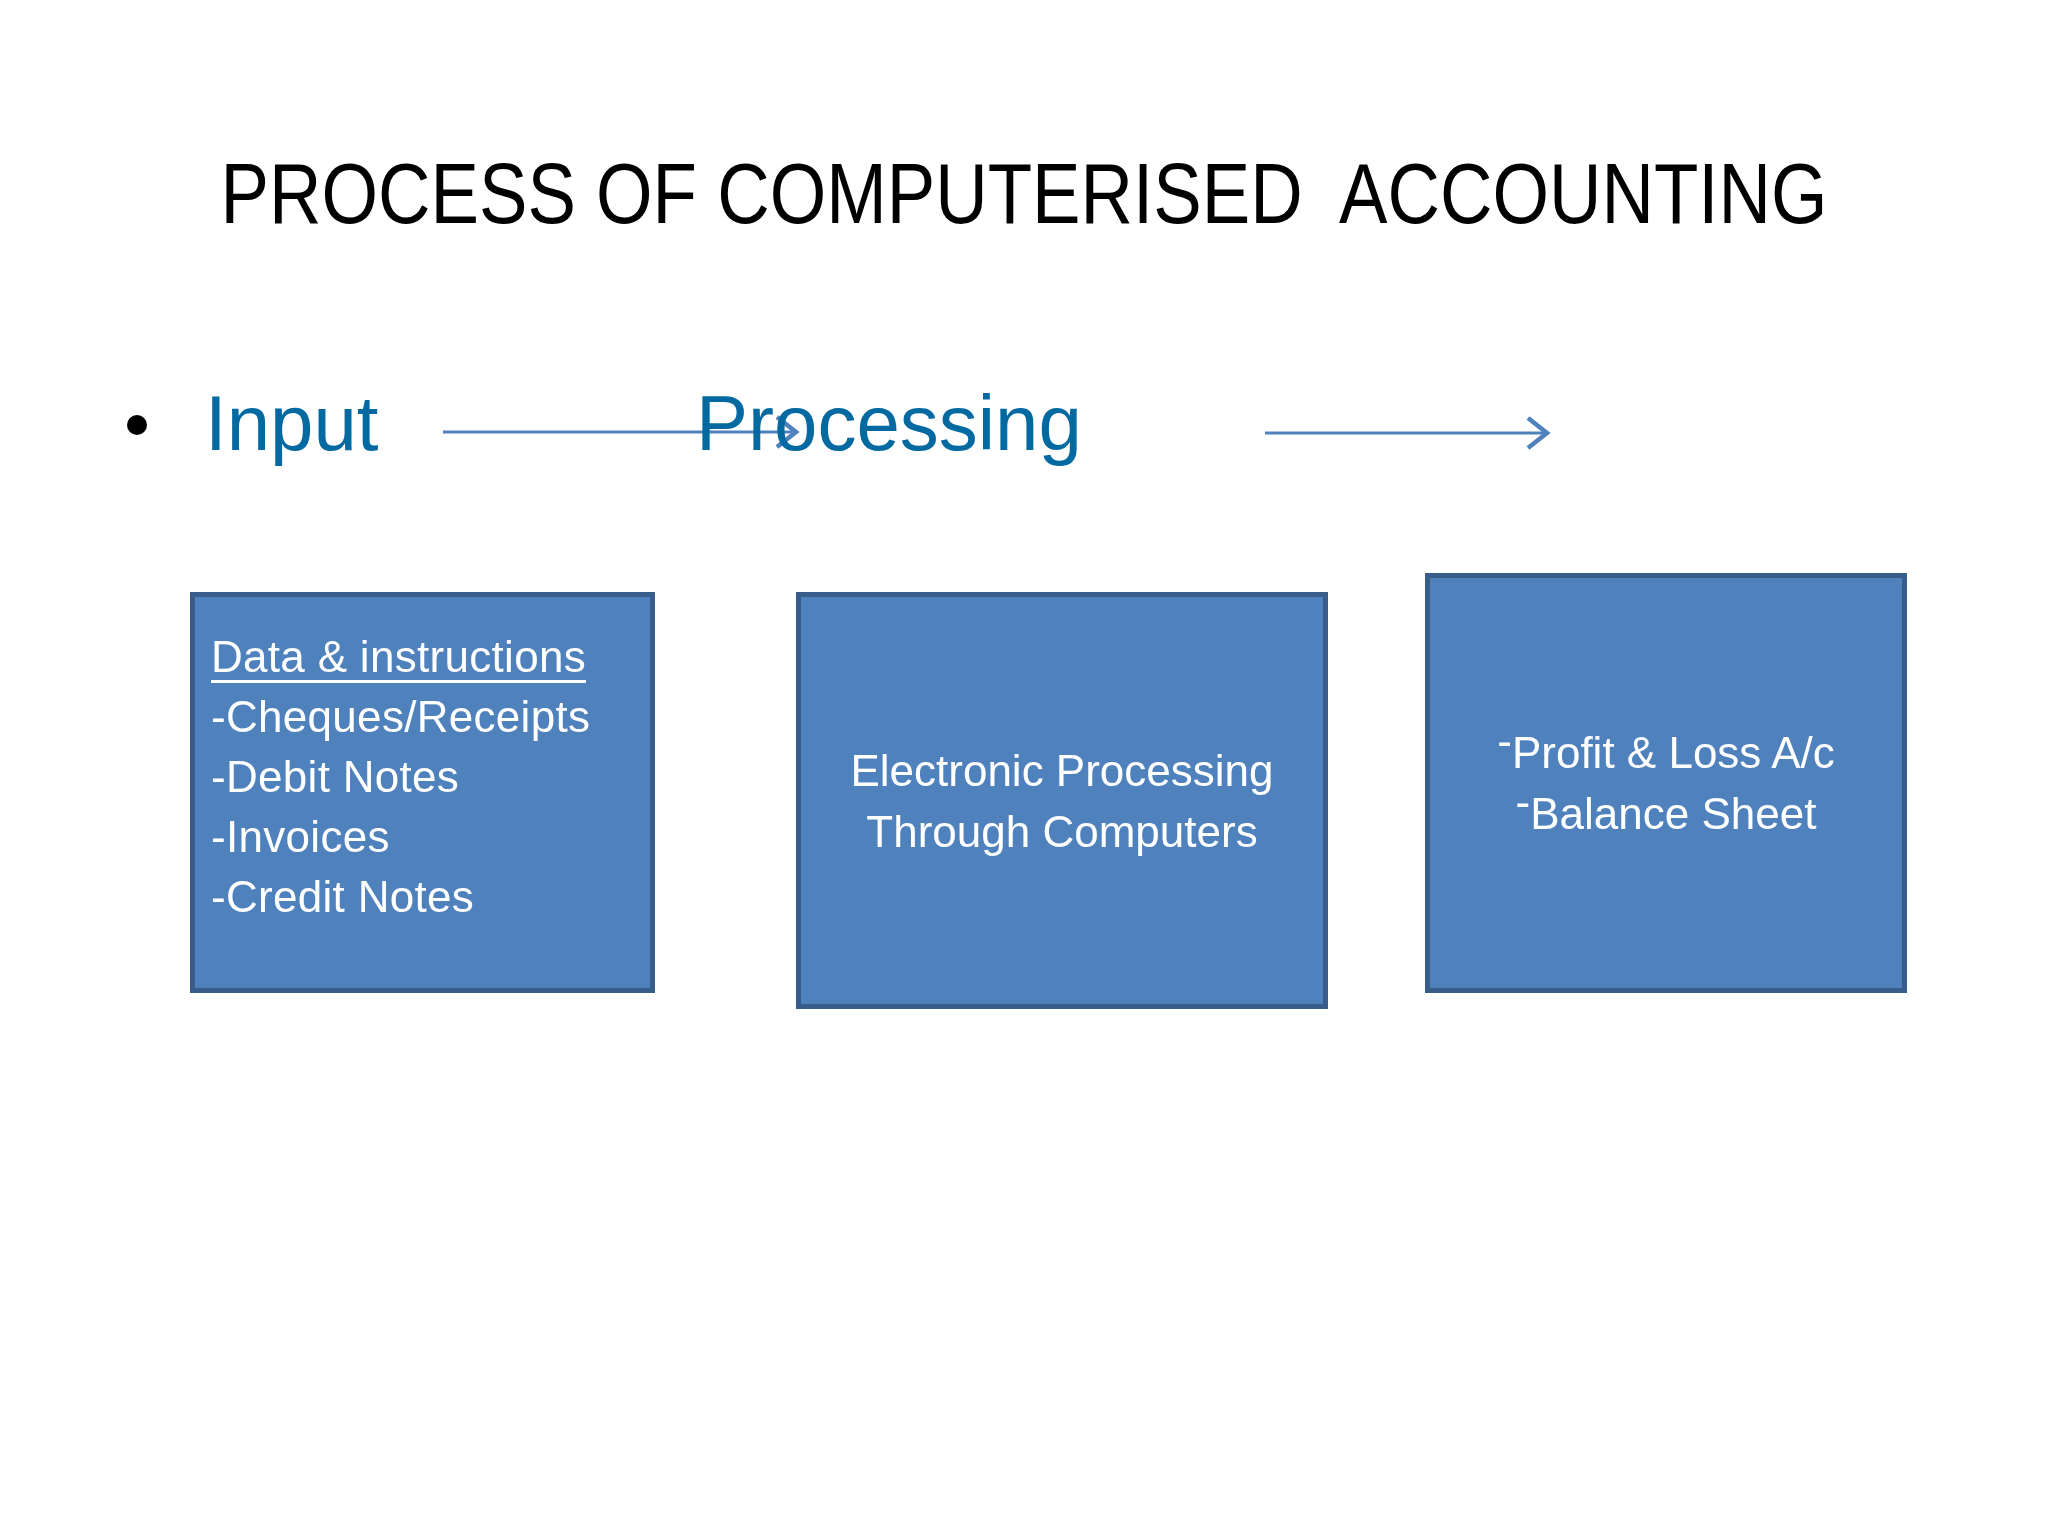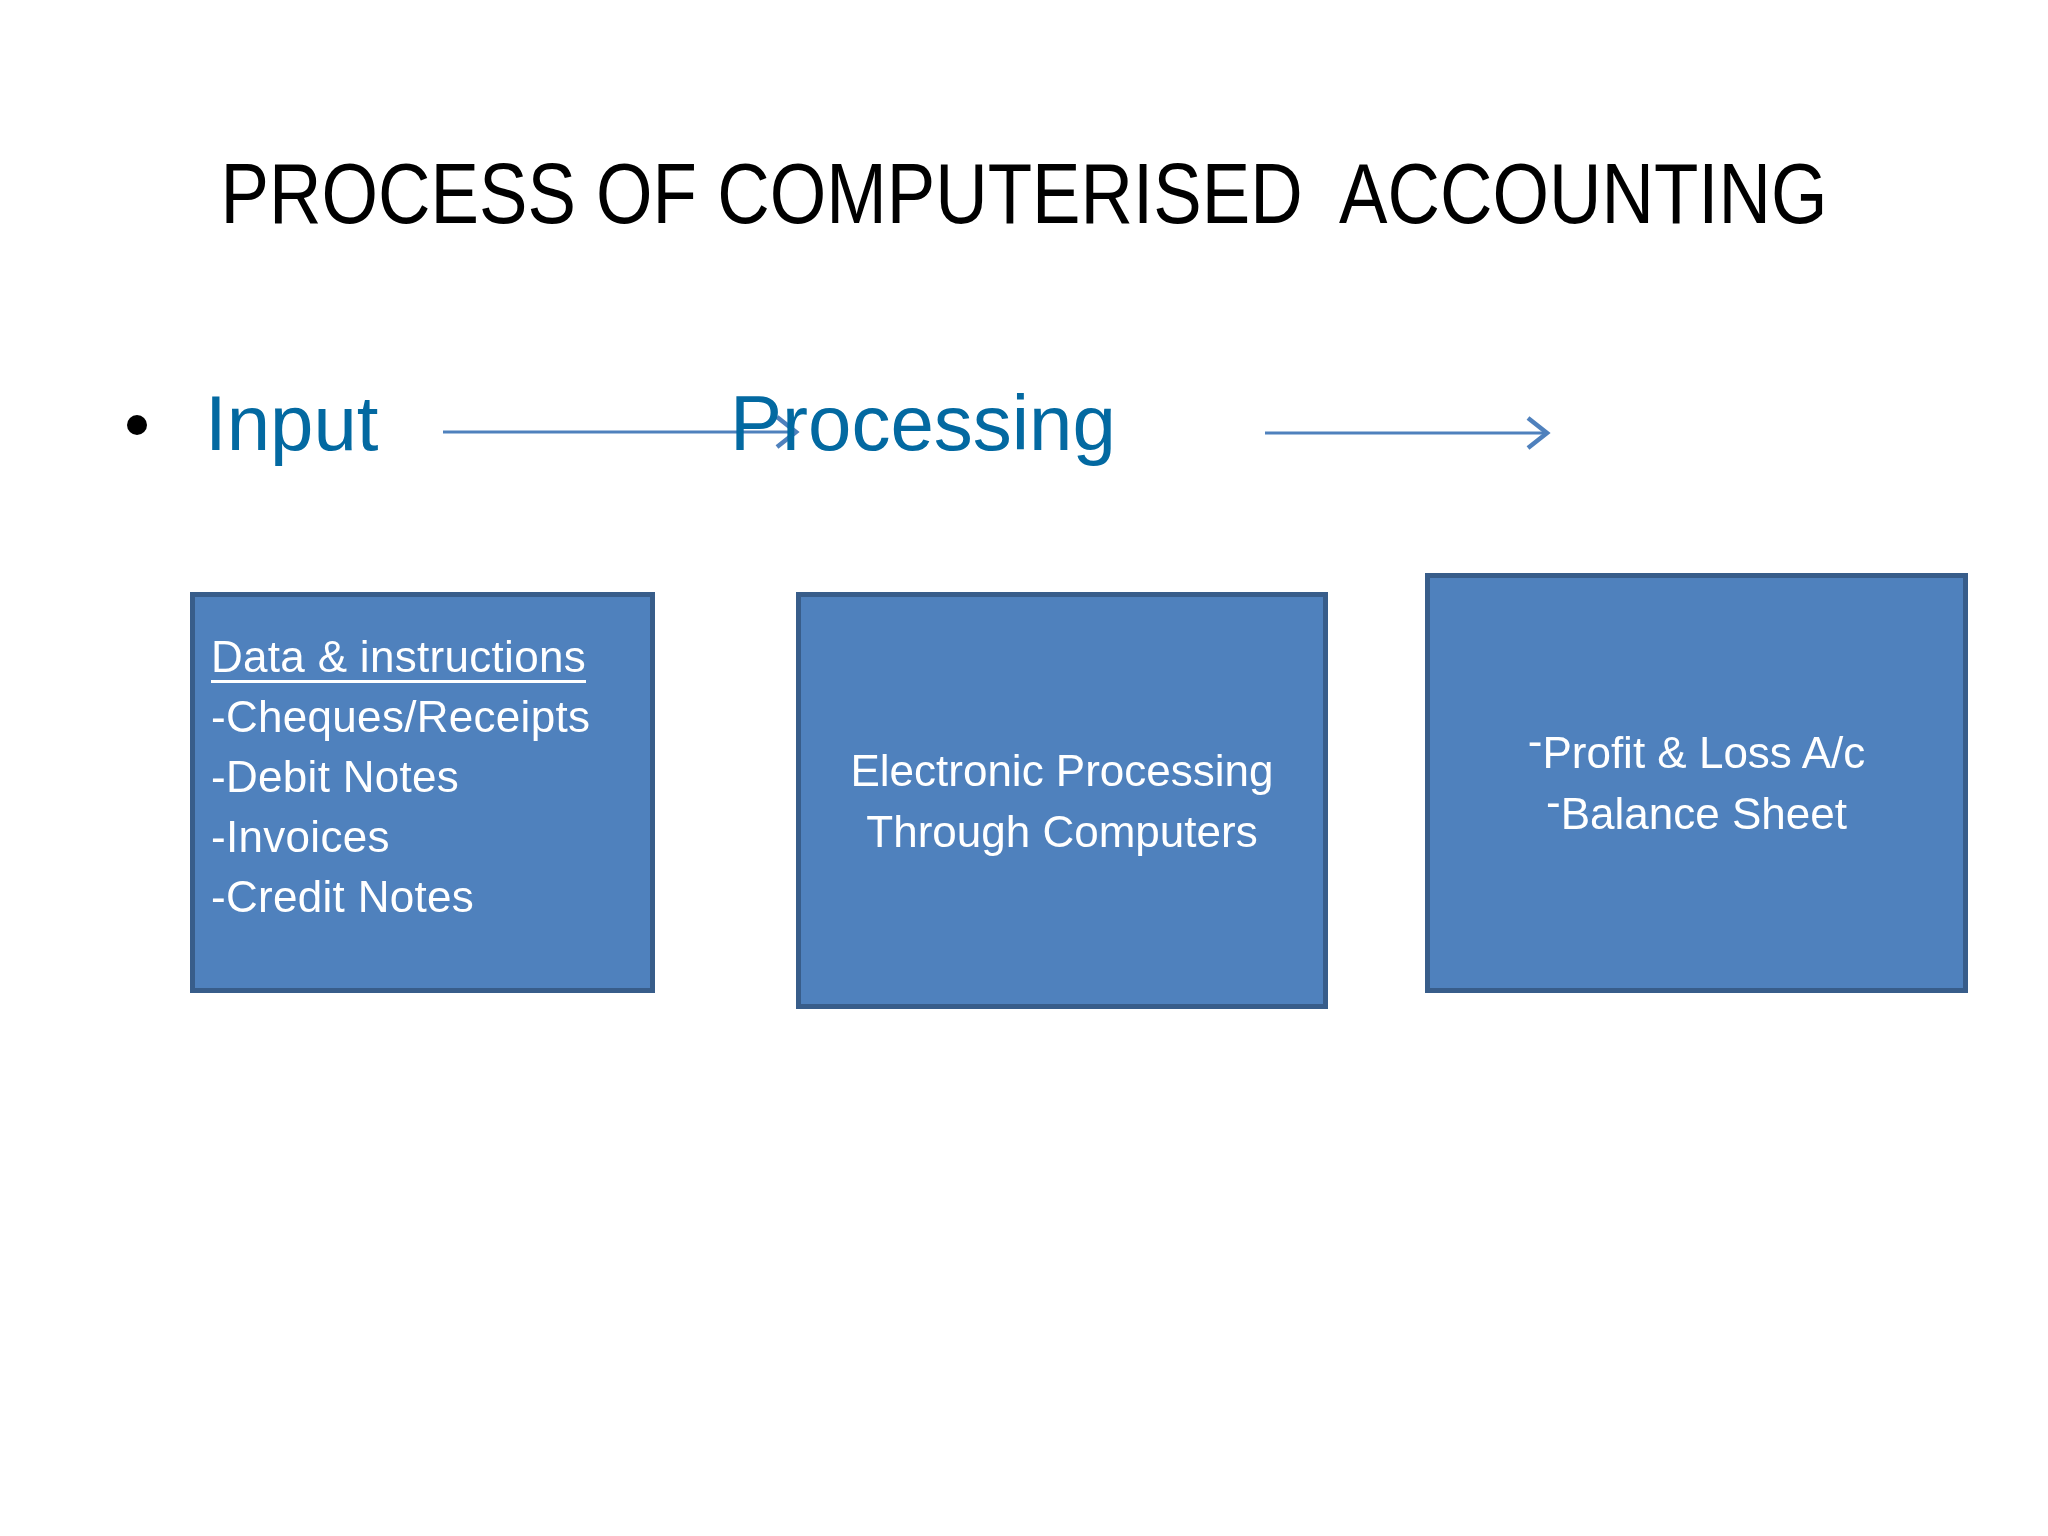--- a/index.html
+++ b/index.html
@@ -39,21 +39,21 @@
   }
   .step {
     position: absolute;
     top: 384px;
     font-size: 78px;
     line-height: 1;
     color: #0369a1;
     white-space: pre;
   }
   .step-input      { left: 205px; }
-  .step-processing { left: 730px; }
+  .step-processing { left: 696px; }
   .step-output     { left: 1428px; }
 
   .arrow { position: absolute; color: var(--arrow, #4f81bd); }
   .arrow-1 { left: 440px; top: 412px; }
   .arrow-2 { left: 1262px; top: 413px; }
 
   
   .box {
     position: absolute;
     background: var(--box-fill, #4f81bd);
@@ -73,21 +73,21 @@
     left: 796px; top: 592px;
     width: 532px; height: 417px;
     display: flex; flex-direction: column;
     align-items: center; justify-content: center;
     text-align: center;
     font-size: 44px;
     line-height: 61px;
   }
   .box-output {
     left: 1425px; top: 573px;
-    width: 543px; height: 420px;
+    width: 482px; height: 420px;
     display: flex; flex-direction: column;
     align-items: center; justify-content: center;
     text-align: center;
     font-size: 44px;
     line-height: 61px;
   }
   .box-heading {
     text-decoration: underline;
     text-decoration-thickness: 3px;
     text-underline-offset: 8px;

